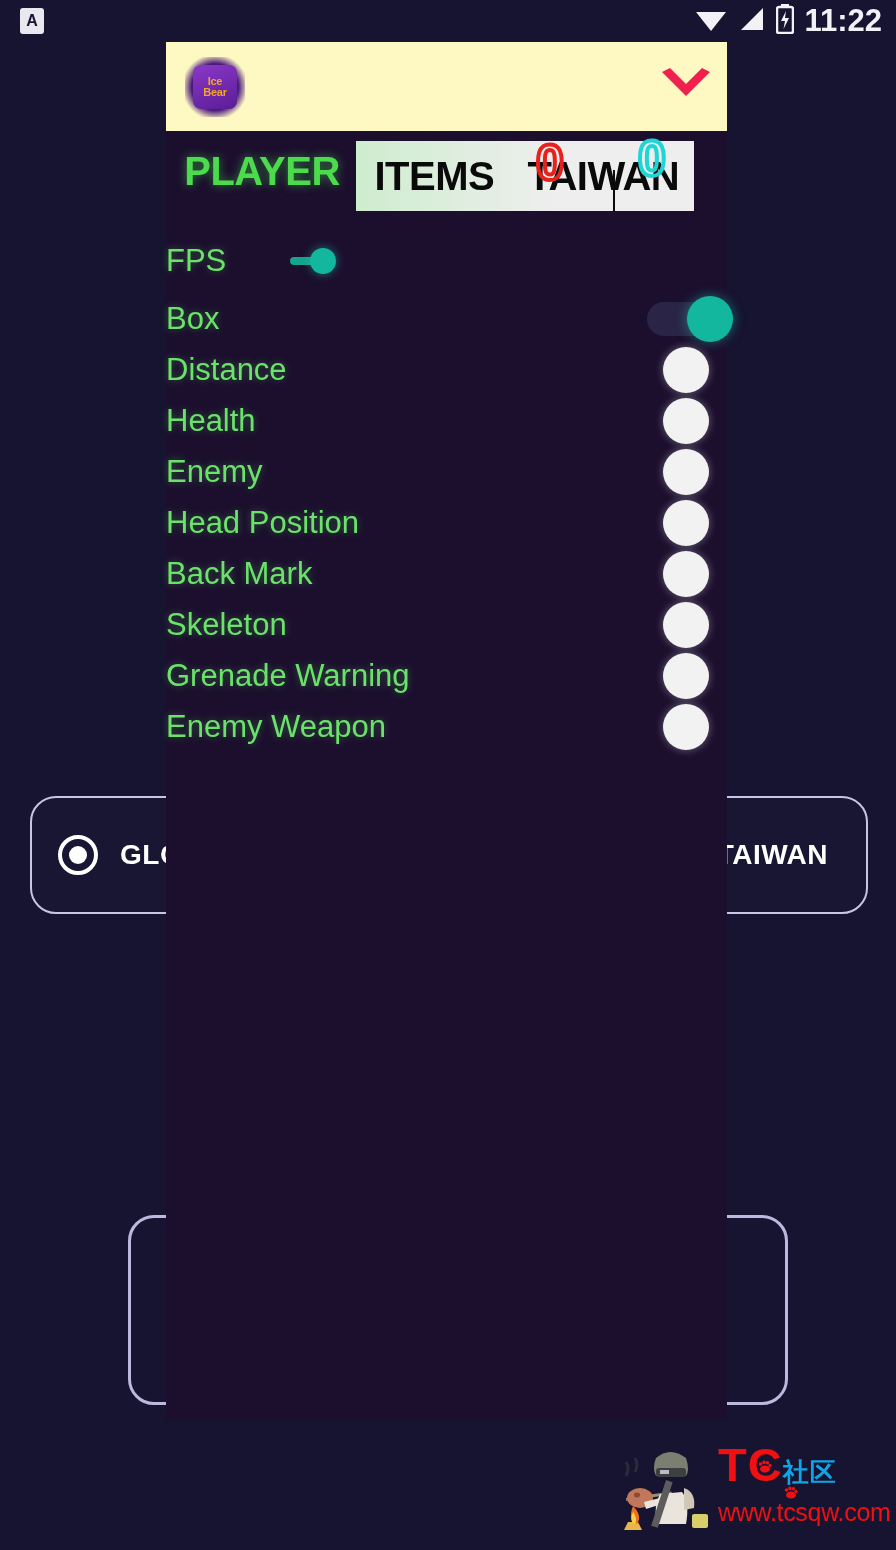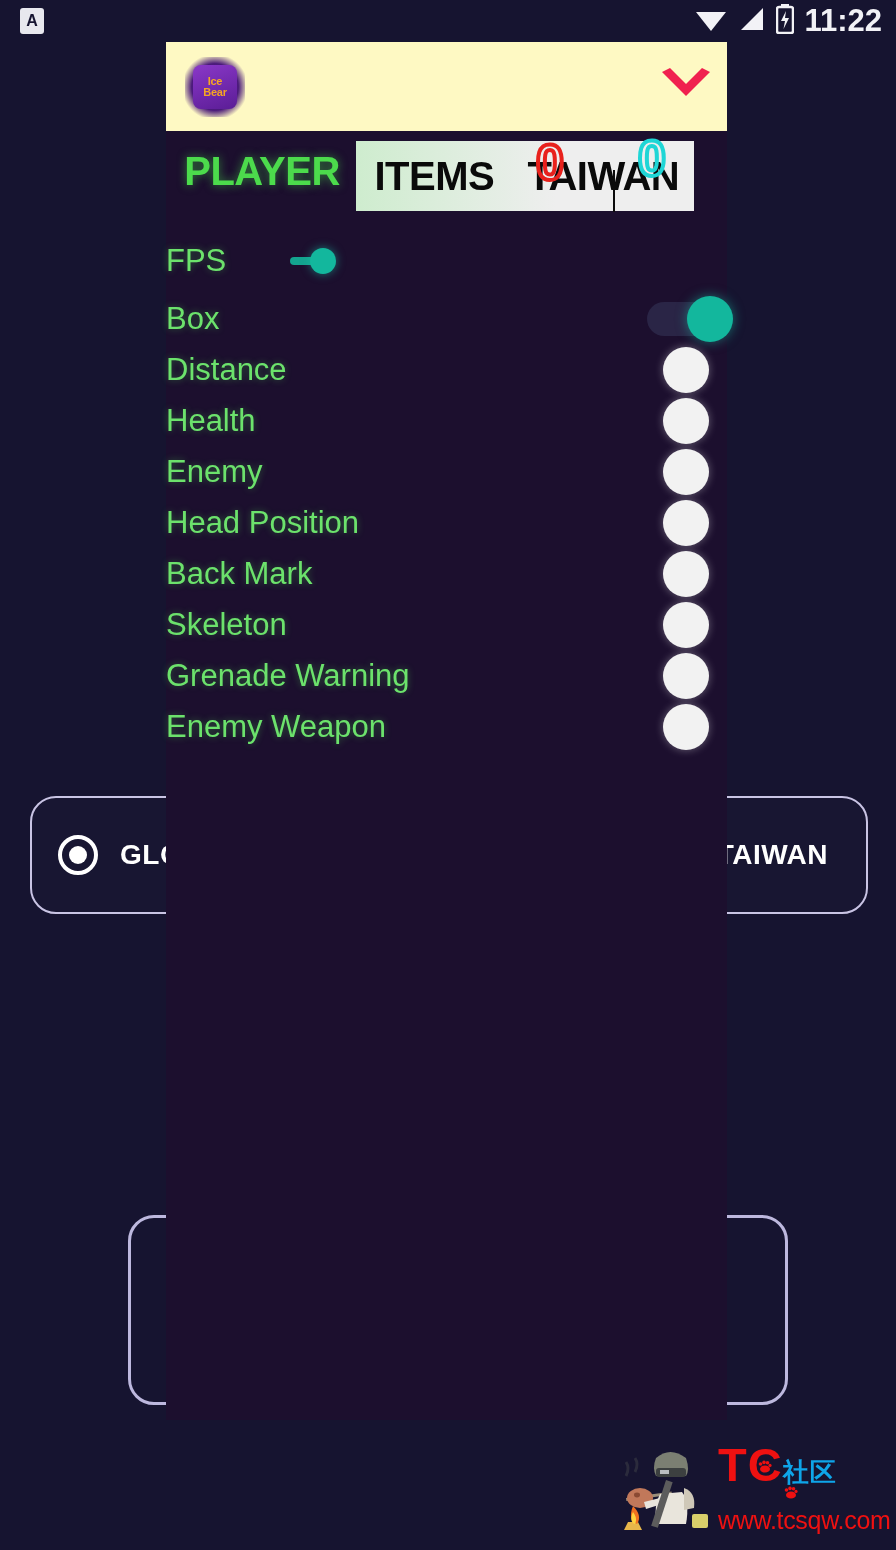--- a/index.html
+++ b/index.html
@@ -211,21 +211,21 @@
     width: 280px; height: 104px;
   }
   #wm-art { position: absolute; left: 0; bottom: 0; width: 108px; height: 100px; }
   #wm-text { position: absolute; right: 2px; top: 2px; width: 168px; }
   #wm-tc {
     color: #ef1111; font-size: 47px; font-weight: bold; line-height: 50px;
     letter-spacing: 1px;
     display: flex; align-items: baseline; 
   }
   #wm-cn { color: #0ea5e9; font-size: 26px; font-weight: bold; }
-  #wm-url { color: #ef1111; font-size: 25px; font-weight: 400; line-height: 30px; letter-spacing: -0.3px; margin-top: 8px; }
+  #wm-url { color: #ef1111; font-size: 25px; font-weight: 400; line-height: 30px; letter-spacing: -0.3px; }
   .paw { position: absolute; width: 14px; height: 13px; }
 </style>
 </head>
 <body>
 
 <div id="screen">
 
   <div id="statusbar">
     <div id="sb-appicon">A</div>
     <div id="sb-right">

